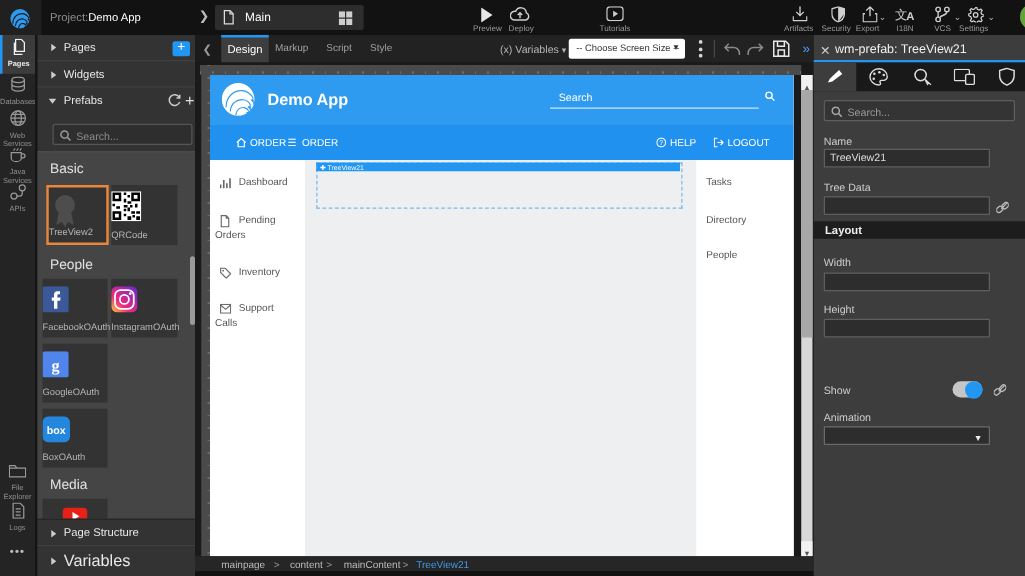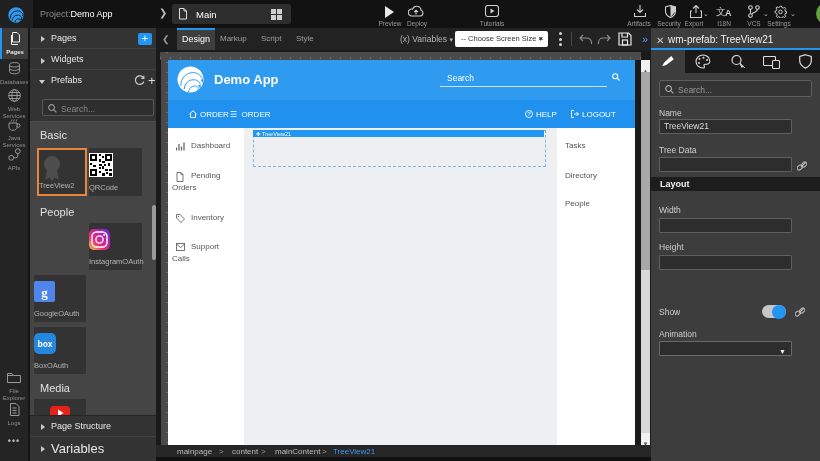--- a/index.html
+++ b/index.html
@@ -250,20 +250,27 @@
               <rect x="13" y="20" width="3" height="3"></rect>
               <rect x="17" y="19" width="2" height="2"></rect>
               <rect x="20" y="16" width="3" height="2"></rect>
               <rect x="20" y="20" width="3" height="3"></rect>
             </g>
           </svg>
         <div class="cl">QRCode</div>
       </div>
       <div class="sechead" style="top:84px;left:10px">People</div>
 
+      <div class="card" style="left:4px;top:101px">
+        <svg style="margin-top:6px" width="21" height="21" viewBox="0 0 21 21">
+            <rect width="21" height="21" rx="2" fill="#3b5998"></rect>
+            <path d="M14 4 h-2.2 c-1.6 0 -2.6 1 -2.6 2.7 V9 H7.4 v2.6 H9.2 V18 h2.7 v-6.4 h2.2 l.4-2.6 h-2.6 V7.2 c0-.6.3-.9.9-.9 H14 Z" fill="#fff"></path>
+          </svg>
+        <div class="cl">FacebookOAuth</div>
+      </div>
       <div class="card" style="left:59px;top:101px;width:53px">
         <svg style="margin-top:6px" width="21" height="21" viewBox="0 0 21 21">
             <defs>
               <linearGradient id="ig" x1="0" y1="1" x2="1" y2="0">
                 <stop offset="0" stop-color="#f9ce34"></stop>
                 <stop offset=".35" stop-color="#ee2a7b"></stop>
                 <stop offset="1" stop-color="#6228d7"></stop>
               </linearGradient>
             </defs>
             <rect width="21" height="21" rx="5" fill="url(#ig)"></rect>

